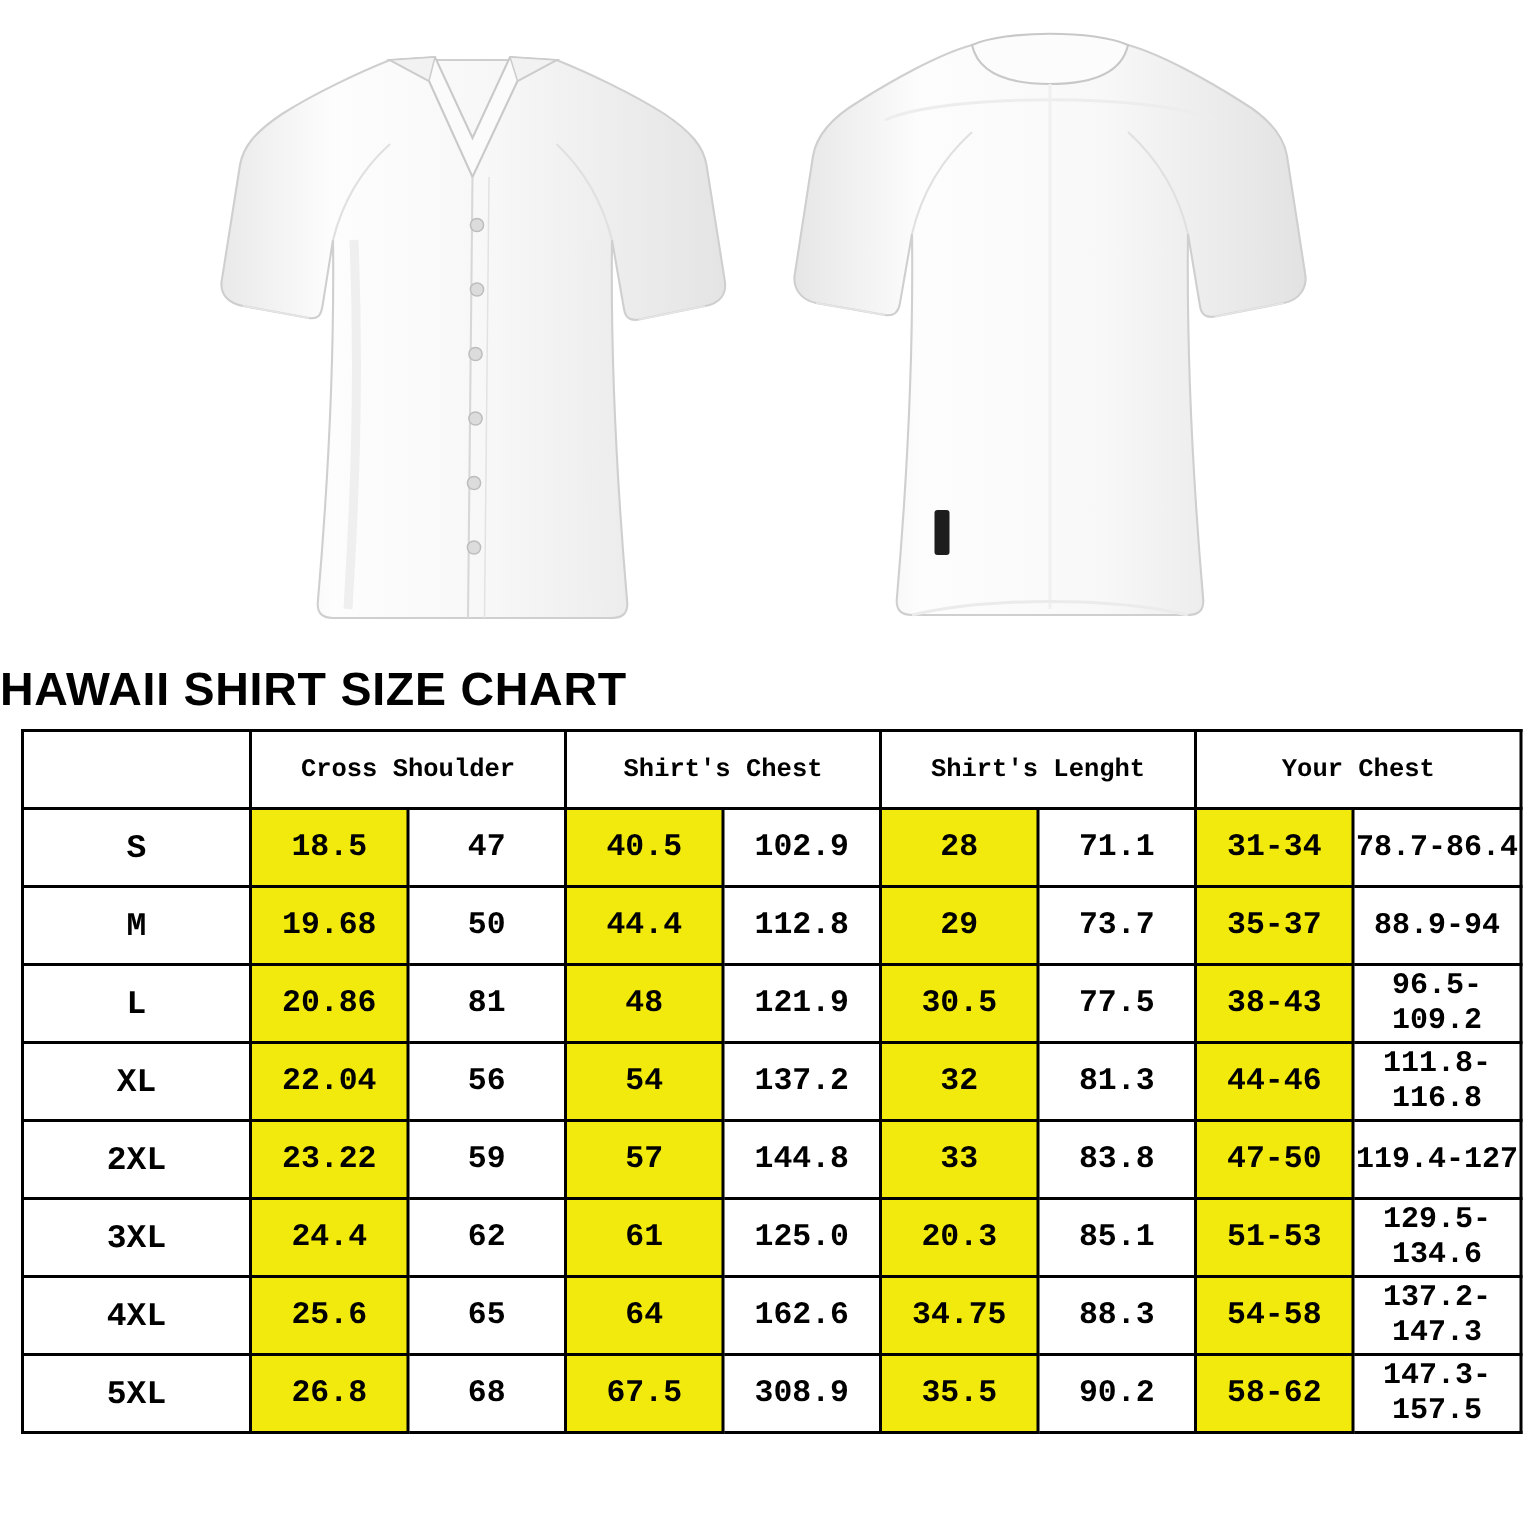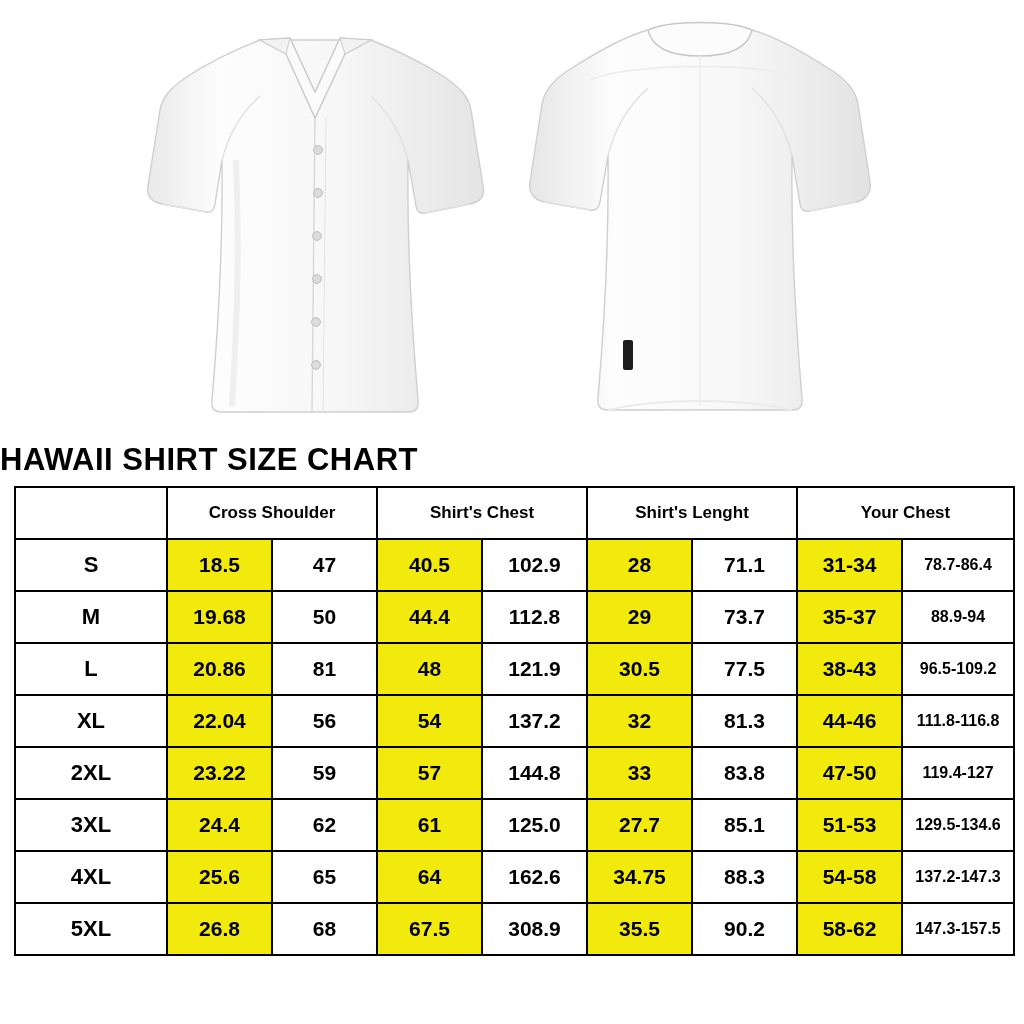--- a/index.html
+++ b/index.html
@@ -45,20 +45,21 @@
   }
 
   
   .table-wrap {
     padding: 0 14px;
   }
   table.size-chart {
     border-collapse: collapse;
     width: 996px;
     table-layout: fixed;
+    font-family: Liberation Mono, monospace;
   }
   table.size-chart td, table.size-chart th {
     border: 2px solid #000;
     text-align: center;
     vertical-align: middle;
     font-weight: bold;
     color: #000;
     background: #ffffff;
     padding: 0;
     height: 50px;
@@ -72,21 +73,21 @@
   .hl {
     background: #f2ea0c !important;
   }
   .size-label {
     font-size: 22px;
   }
   .val {
     font-size: 21px;
   }
   .val-sm {
-    font-size: 16px;
+    font-size: 20px;
   }
   col.c-size { width: 152px; }
   col.c-cell { width: 105px; }
   col.c-cell-wide { width: 112px; }
 </style>
 </head>
 <body>
 
 <div class="page">
 
@@ -240,21 +241,21 @@
           <td class="val">83.8</td>
           <td class="val hl">47-50</td>
           <td class="val-sm">119.4-127</td>
         </tr>
         <tr>
           <td class="size-label">3XL</td>
           <td class="val hl">24.4</td>
           <td class="val">62</td>
           <td class="val hl">61</td>
           <td class="val">125.0</td>
-          <td class="val hl">27.7</td>
+          <td class="val hl">20.3</td>
           <td class="val">85.1</td>
           <td class="val hl">51-53</td>
           <td class="val-sm">129.5-134.6</td>
         </tr>
         <tr>
           <td class="size-label">4XL</td>
           <td class="val hl">25.6</td>
           <td class="val">65</td>
           <td class="val hl">64</td>
           <td class="val">162.6</td>

